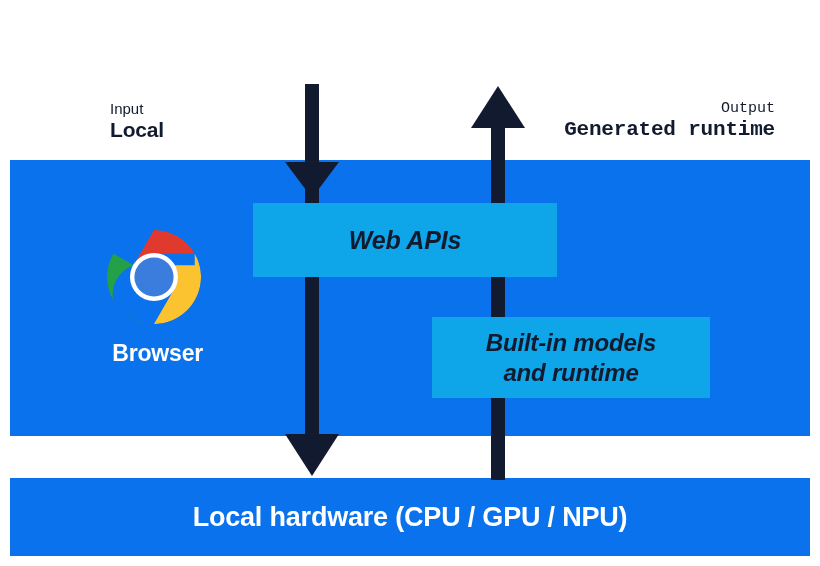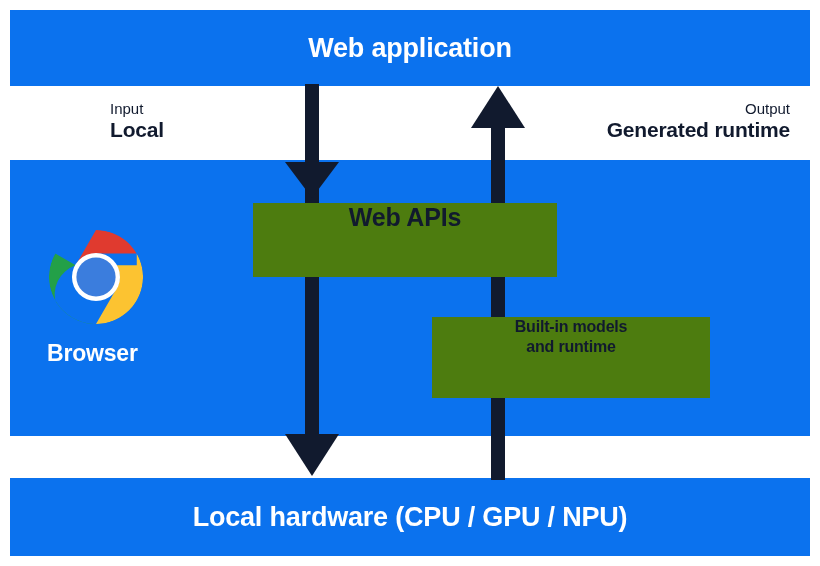--- a/index.html
+++ b/index.html
@@ -46,82 +46,81 @@
     pointer-events: none;
   }
 
   
   .io-label {
     position: absolute;
     color: #111a2e;
     line-height: 1.18;
   }
   #io-input  { left: 110px; top: 100px; text-align: left; }
-  #io-output { right: 30px; top: 100px; text-align: right; }
+  #io-output { right: 45px; top: 100px; text-align: right; font-family: Liberation Mono, monospace; }
   .io-kicker {
     display: block;
     font-size: 15px;
     font-weight: normal;
   }
   .io-value {
     display: block;
     font-size: 21px;
     font-weight: bold;
     letter-spacing: -0.2px;
   }
 
   
   .ybox {
     position: absolute;
-    background: #4d7c0f;
+    background: #0ea5e9;
     display: flex;
+    align-items: center;
     justify-content: center;
     text-align: center;
     color: #111a2e;
     font-weight: bold;
     letter-spacing: -0.2px;
+    font-style: italic;
   }
   #box-web-apis {
     left: 253px; top: 203px;
     width: 304px; height: 74px;
     font-size: 25px;
   }
   #box-builtin {
     left: 432px; top: 317px;
     width: 278px; height: 81px;
-    font-size: 16px;
+    font-size: 24px;
     line-height: 1.24;
   }
 
   
   #browser-block {
     position: absolute;
     left: 47px; top: 228px;
     width: 156px;
     display: flex;
     flex-direction: column;
-    align-items: flex-start;
+    align-items: flex-end;
   }
   #chrome-icon { width: 98px; height: 98px; display: block; }
   #browser-label {
     margin-top: 14px;
     color: #ffffff;
     font-size: 23px;
     font-weight: bold;
     letter-spacing: -0.2px;
   }
 </style>
 </head>
 <body>
 
 <div id="canvas">
 
-  <div class="band" id="band-top">
-    <span class="band-title">Web application</span>
-  </div>
 
   <div class="io-label" id="io-input">
     <span class="io-kicker">Input</span>
     <span class="io-value">Local</span>
   </div>
 
   <div class="io-label" id="io-output">
     <span class="io-kicker">Output</span>
     <span class="io-value">Generated runtime</span>
   </div>

